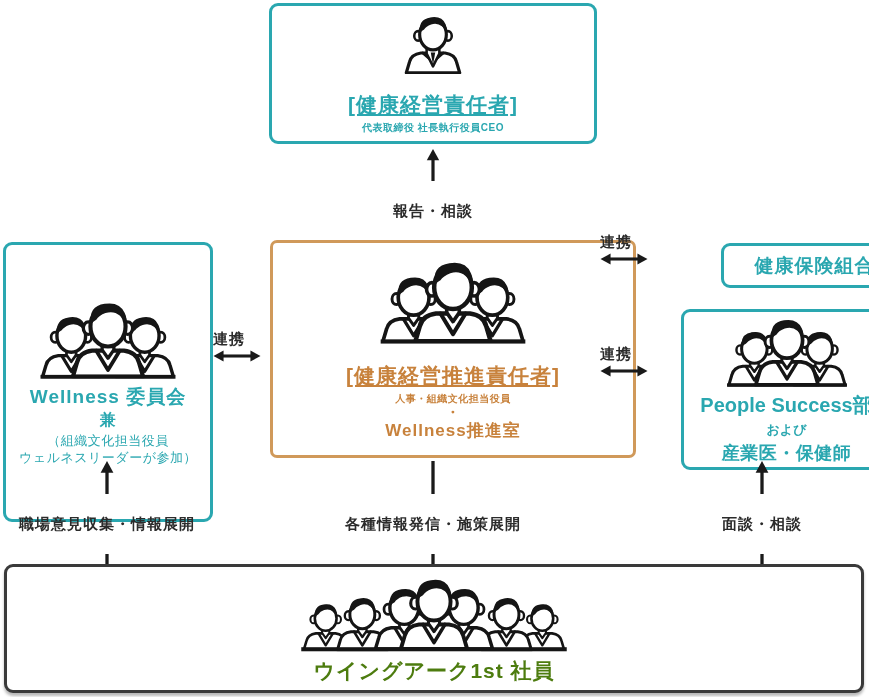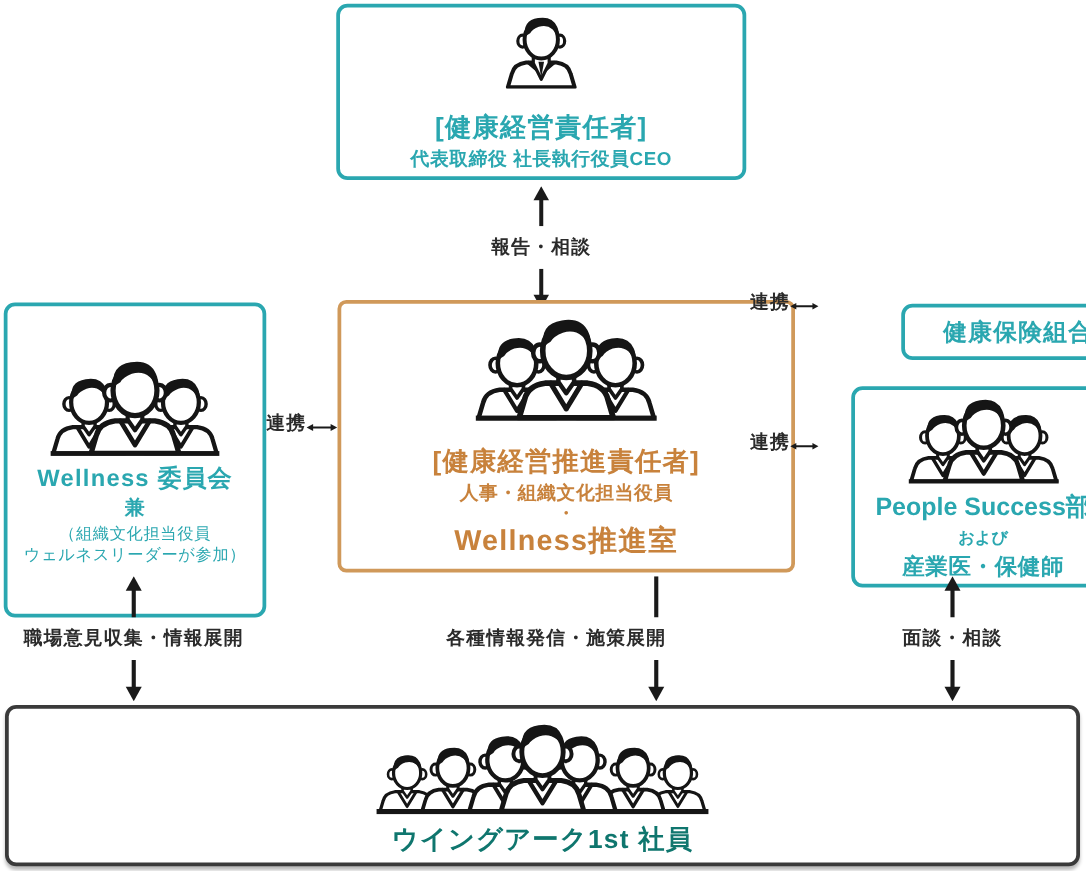--- a/index.html
+++ b/index.html
@@ -7,40 +7,40 @@
     position:relative;width:869px;height:697px;background:#ffffff;
     font-family:"Liberation Sans","DejaVu Sans",sans-serif;overflow:hidden;
   }
   .box{
     position:absolute;background:#fff;box-sizing:border-box;
     display:flex;flex-direction:column;align-items:center;justify-content:center;
     text-align:center;
   }
   .teal{border:3px solid var(--teal,#2AA7B0);border-radius:9px;color:var(--teal,#2AA7B0);}
   .orange{border:3px solid var(--orange-border,#D0995A);border-radius:7px;color:var(--orange-text,#C8823C);}
-  .darkbox{border:3px solid var(--dark,#3A3A3A);border-radius:9px;color:#0f766e;
+  .darkbox{border:3px solid var(--dark,#3A3A3A);border-radius:9px;color:#4d7c0f;
     box-shadow:0 3px 3px rgba(0,0,0,.28);}
   .t-main{font-size:21px;font-weight:bold;letter-spacing:1px;}
-  .t-sub{font-size:15px;font-weight:bold;letter-spacing:.5px;}
+  .t-sub{font-size:10px;font-weight:bold;letter-spacing:.5px;}
   .t-mid{font-size:19px;font-weight:bold;letter-spacing:1px;}
-  .t-big{font-size:23px;font-weight:bold;letter-spacing:1px;}
+  .t-big{font-size:17px;font-weight:bold;letter-spacing:1px;}
   .t-small{font-size:13px;font-weight:500;letter-spacing:.5px;line-height:1.25;}
   .t-and{font-size:13px;font-weight:bold;}
   .conn{
     position:absolute;display:flex;flex-direction:column;align-items:center;
     color:var(--label,#2B2B2B);font-size:15px;font-weight:600;letter-spacing:1px;
   }
-  .conn .lbl{line-height:18px;margin:8px 0;white-space:nowrap;}
+  .conn .lbl{line-height:18px;margin:21px 0;white-space:nowrap;}
   .hconn{
-    position:absolute;display:flex;flex-direction:row;align-items:flex-end;
+    position:absolute;display:flex;flex-direction:column;align-items:flex-start;
     color:var(--label,#2B2B2B);font-size:15px;font-weight:600;letter-spacing:1px;
   }
   .hconn .lbl{line-height:17px;margin-bottom:2px;white-space:nowrap;}
   .icon{display:block;}
-  .mt2{margin-top:2px;}.mt4{margin-top:4px;}.mt6{margin-top:17px;}
+  .mt2{margin-top:2px;}.mt4{margin-top:4px;}.mt6{margin-top:17px;text-decoration:underline;}
 </style>
 </head>
 <body>
 
 <svg width="0" height="0" style="position:absolute" aria-hidden="true">
   <defs>
     <symbol id="sym-person" viewBox="0 0 100 96">
       <path d="M8 94 L13 77 Q16 65 31 63 L69 63 Q84 65 87 77 L92 94 Z" fill="#fff" stroke="#151515" stroke-width="5" stroke-linejoin="round"></path>
       <path d="M36 63 L50 86 M64 63 L50 86" fill="none" stroke="#151515" stroke-width="4.5" stroke-linejoin="round" stroke-linecap="round"></path>
       <path d="M43 52 L43 62 L50 72 L57 62 L57 52 Z" fill="#fff" stroke="#151515" stroke-width="4" stroke-linejoin="round"></path>
@@ -77,21 +77,21 @@
       <path d="M8 34 V10" stroke="#1a1a1a" stroke-width="3.4"></path>
         <path d="M8 0 L14.6 12 H1.4 Z" fill="#1a1a1a"></path>
     </svg>
     <div class="lbl">報告・相談</div>
     <svg width="16" height="32" viewBox="0 0 16 34">
       <path d="M8 0 V24" stroke="#1a1a1a" stroke-width="3.4"></path>
         <path d="M8 34 L14.6 22 H1.4 Z" fill="#1a1a1a"></path>
     </svg>
   </div>
 
-  <div class="box teal" style="left:3px;top:242px;width:210px;height:252px;">
+  <div class="box teal" style="left:3px;top:242px;width:210px;height:280px;">
     <svg class="icon" width="142" height="82" viewBox="0 0 166 96">
       <use href="#sym-person" x="0" y="17" width="80" height="77"></use>
       <use href="#sym-person" x="86" y="17" width="80" height="77"></use>
       <use href="#sym-person" x="34" y="0" width="98" height="94"></use>
       <rect x="4" y="90" width="158" height="4.5" fill="#151515"></rect>
     </svg>
     <div class="t-mid mt4">Wellness 委員会</div>
     <div class="t-sub" style="font-size:16px;">兼</div>
     <div class="t-small mt2">（組織文化担当役員</div>
     <div class="t-small">ウェルネスリーダーが参加）</div>
@@ -158,21 +158,21 @@
       <path d="M8 34 V10" stroke="#1a1a1a" stroke-width="3.4"></path>
         <path d="M8 0 L14.6 12 H1.4 Z" fill="#1a1a1a"></path>
     </svg>
     <div class="lbl">職場意見収集・情報展開</div>
     <svg width="16" height="33" viewBox="0 0 16 34">
       <path d="M8 0 V24" stroke="#1a1a1a" stroke-width="3.4"></path>
         <path d="M8 34 L14.6 22 H1.4 Z" fill="#1a1a1a"></path>
     </svg>
   </div>
 
-  <div class="conn" style="left:333px;top:461px;width:200px;align-items:flex-end;">
+  <div class="conn" style="left:333px;top:461px;width:200px;">
     <svg width="16" height="33" viewBox="0 0 16 34">
       <path d="M8 0 V34" stroke="#1a1a1a" stroke-width="3.4"></path>
     </svg>
     <div class="lbl">各種情報発信・施策展開</div>
     <svg width="16" height="33" viewBox="0 0 16 34">
       <path d="M8 0 V24" stroke="#1a1a1a" stroke-width="3.4"></path>
         <path d="M8 34 L14.6 22 H1.4 Z" fill="#1a1a1a"></path>
     </svg>
   </div>
 

